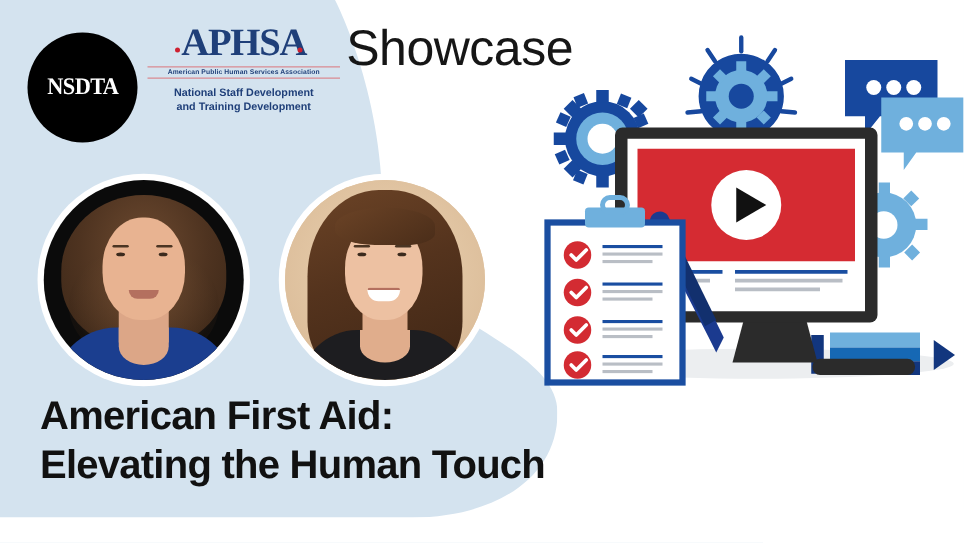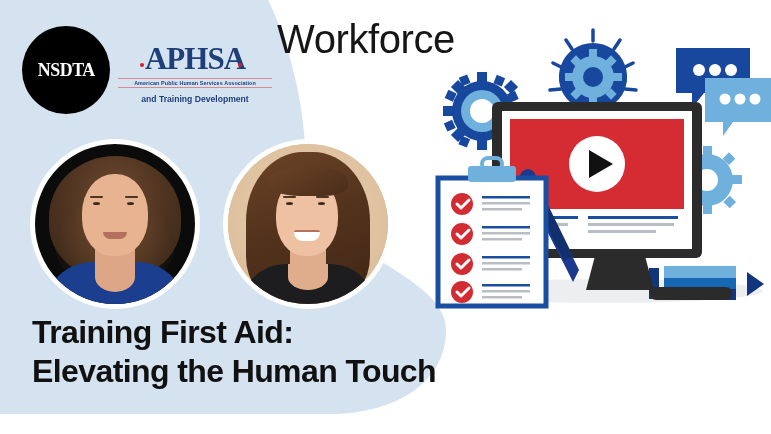--- a/index.html
+++ b/index.html
@@ -16,21 +16,21 @@
 
   
   .logo-row{position:absolute;left:22px;top:18px;width:250px;height:100px;}
   .nsdta-circle{position:absolute;left:0;top:8px;width:88px;height:88px;border-radius:50%;
       background:#000000;display:flex;align-items:center;justify-content:center;}
   .nsdta-text{color:#fff;font-family:"Liberation Serif","DejaVu Serif",serif;
       font-weight:700;font-size:19px;letter-spacing:-.5px;transform:scaleX(.94);}
 
   .aphsa{position:absolute;left:96px;top:0px;width:154px;text-align:center;}
   .aphsa-word{font-family:"Liberation Serif","DejaVu Serif",serif;font-weight:700;
-      font-size:31px;color:#1f3f79;letter-spacing:-1px;line-height:32px;position:relative;margin-top:25px;}
+      font-size:31px;color:#1f3f79;letter-spacing:-1px;line-height:32px;position:relative;}
   .aphsa-word .dot{position:absolute;width:4px;height:4px;border-radius:50%;background:#ce2030;}
   .aphsa-word .dot.d1{left:22px;top:20px;}
   .aphsa-word .dot.d2{left:120px;top:20px;}
   .aphsa-sub{font-size:5.4px;color:#1f3f79;font-weight:700;letter-spacing:.1px;
       margin-top:1px;white-space:nowrap;}
   .aphsa-rule{height:1px;background:#d98b92;margin:3px 0 0 0;width:100%;}
   .aphsa-rule2{height:1px;background:#d98b92;margin-top:1px;width:100%;}
   .nsdta-full{font-size:8.6px;color:#1f3f79;font-weight:700;line-height:11px;margin-top:6px;}
 
   
@@ -104,27 +104,28 @@
     <div class="aphsa">
       <div class="aphsa-word">
         <span>APHSA</span>
         <span class="dot d1"></span>
         <span class="dot d2"></span>
       </div>
       <div class="aphsa-rule"></div>
       <div class="aphsa-sub">American Public Human Services Association</div>
       <div class="aphsa-rule2"></div>
       <div class="nsdta-full">
+        <div>National Staff Development</div>
         <div>and Training Development</div>
       </div>
     </div>
   </div>
 
   <div class="showcase">
-    <div>Workforce</div>
+    <div>Showcase</div>
   </div>
 
   <div class="ph ph1">
     <div class="p1-hair"></div>
     <div class="p1-body"></div>
     <div class="p1-neck"></div>
     <div class="p1-face"></div>
     <div class="p1-brow l"></div>
     <div class="p1-brow r"></div>
     <div class="p1-eye l"></div>
@@ -140,21 +141,21 @@
     <div class="p2-face"></div>
     <div class="p2-fringe"></div>
     <div class="p2-brow l"></div>
     <div class="p2-brow r"></div>
     <div class="p2-eye l"></div>
     <div class="p2-eye r"></div>
     <div class="p2-mouth"></div>
   </div>
 
   <div class="title">
-    <div>Training First Aid:</div>
+    <div>American First Aid:</div>
     <div>Elevating the Human Touch</div>
   </div>
 
   <div class="illus">
     <svg width="351" height="312" viewBox="0 0 351 312" xmlns="http://www.w3.org/2000/svg">
 
       <ellipse cx="185" cy="283" rx="158" ry="12" fill="#eceef0"></ellipse>
 
       <g>
         <g fill="#17489e">

